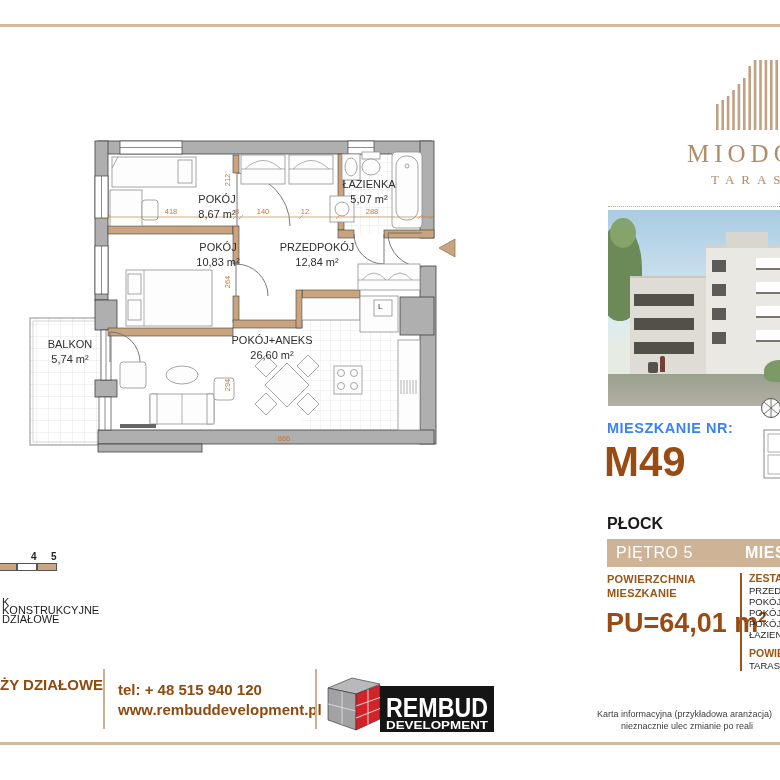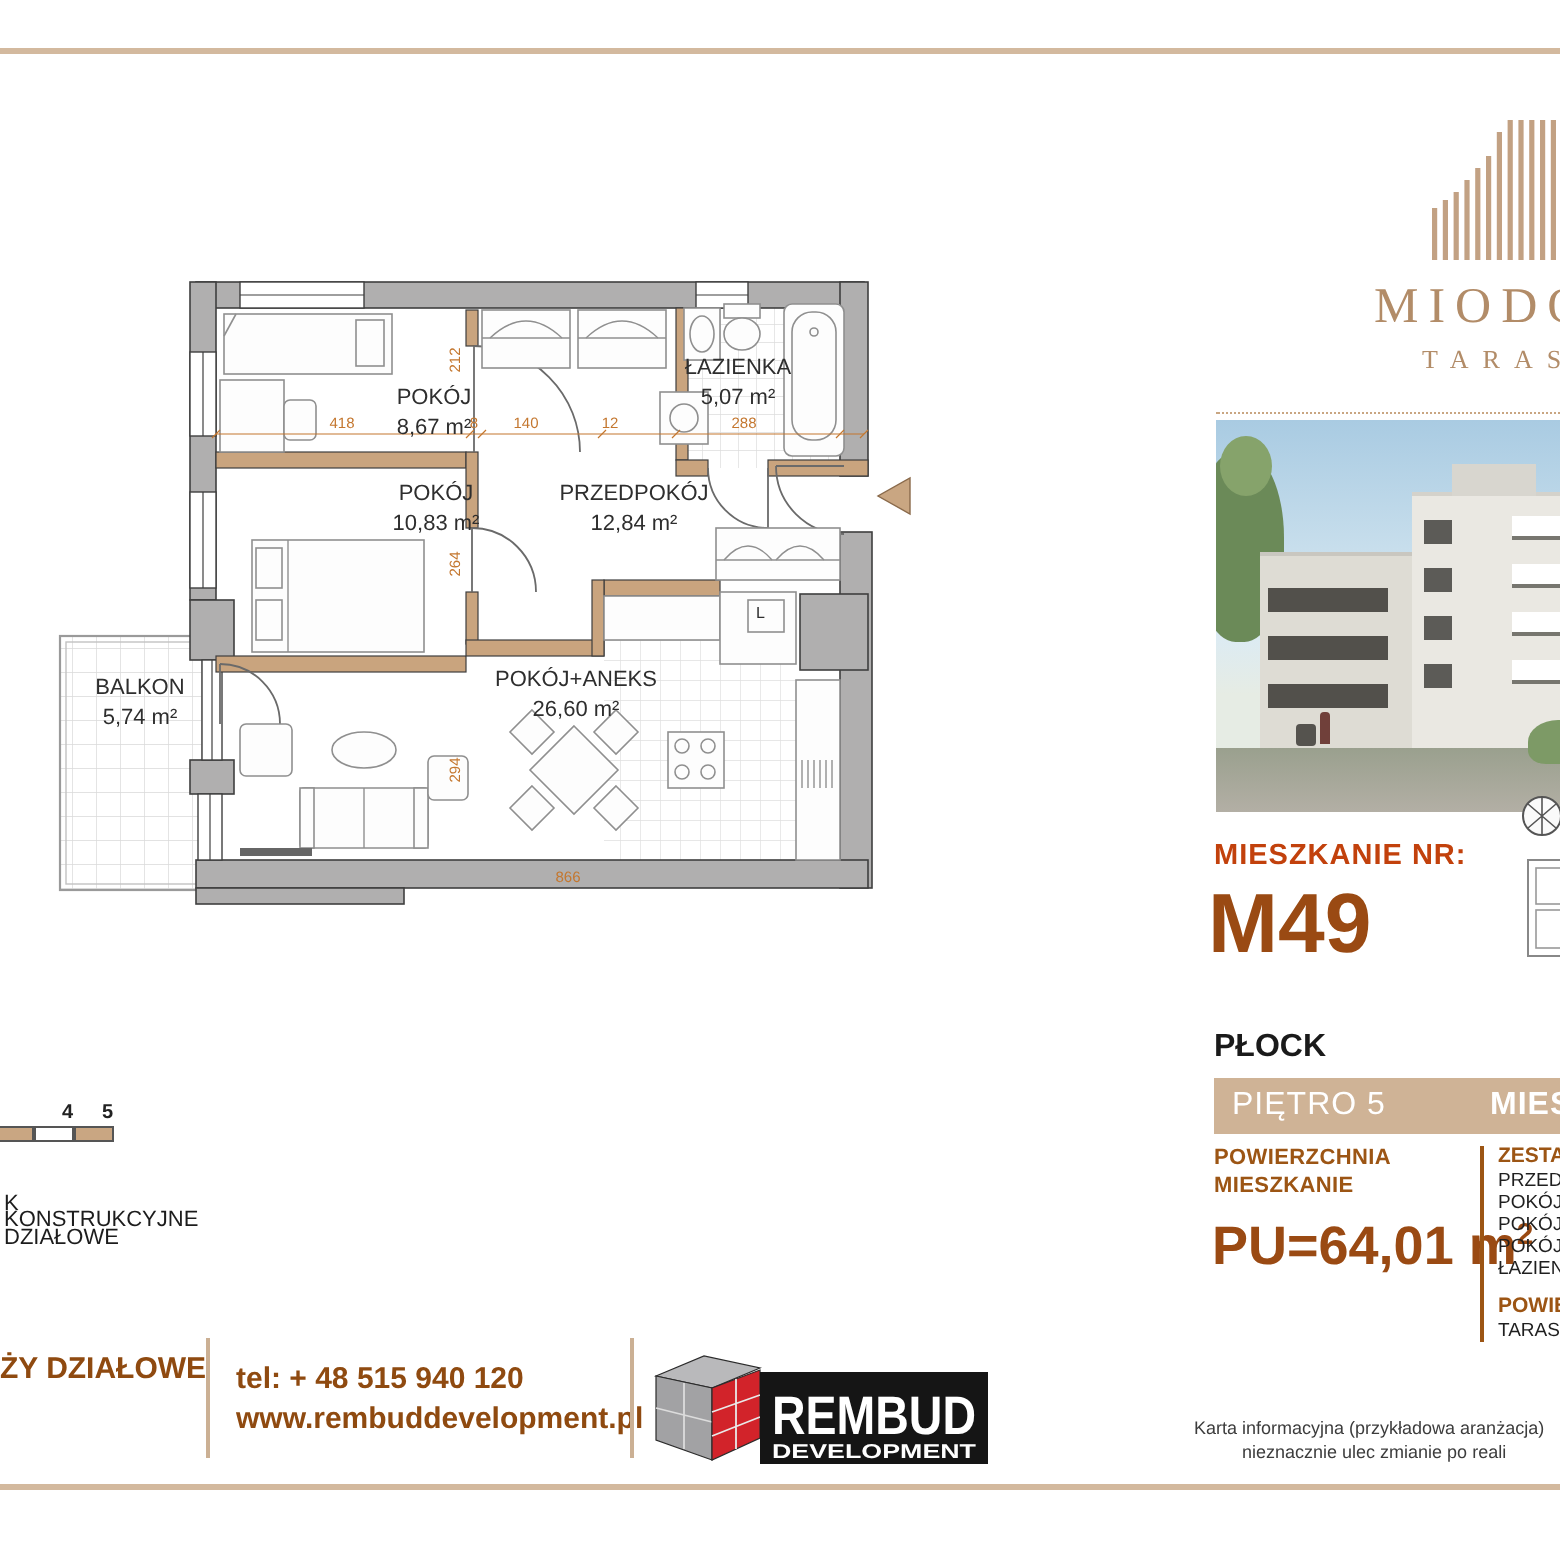--- a/index.html
+++ b/index.html
@@ -203,21 +203,21 @@
     <div>10,83 m²</div>
 </div>
 <div class="room-label" style="left:269px;top:240px">
   <div>PRZEDPOKÓJ</div>
     <div>12,84 m²</div>
 </div>
 <div class="room-label" style="left:321px;top:177px">
   <div>ŁAZIENKA</div>
     <div>5,07 m²</div>
 </div>
-<div class="room-label" style="left:240px;top:333px">
+<div class="room-label" style="left:224px;top:333px">
   <div>POKÓJ+ANEKS</div>
     <div>26,60 m²</div>
 </div>
 <div class="room-label" style="left:22px;top:337px">
   <div>BALKON</div>
     <div>5,74 m²</div>
 </div>
 <div class="abs" style="left:378px;top:302px;font-size:8px;color:#2e2e2e">L</div>
 
 <svg class="abs" style="left:690px;top:56px" width="110" height="80" viewBox="0 0 110 80">
@@ -270,21 +270,21 @@
 </div>
 
 <svg class="abs" style="left:745px;top:389px" width="45" height="95" viewBox="0 0 45 95">
   <circle cx="26" cy="19" r="9.5" fill="#fafafa" stroke="#555" stroke-width="1"></circle>
   <path d="M19,13 L33,25 M19,25 L33,13 M26,9.5 V28.5" stroke="#555" stroke-width="0.8" fill="none"></path>
   <rect x="19" y="41" width="26" height="48" fill="#fff" stroke="#888" stroke-width="1"></rect>
   <rect x="23" y="45" width="18" height="18" fill="none" stroke="#999" stroke-width="0.8"></rect>
   <rect x="23" y="66" width="18" height="19" fill="none" stroke="#999" stroke-width="0.8"></rect>
 </svg>
 
-<div class="abs" style="left:607px;top:420px;font-size:14.5px;font-weight:bold;letter-spacing:.5px;color:#c2410c">MIESZKANIE NR:</div>
+<div class="abs" style="left:607px;top:420px;font-size:14.5px;font-weight:bold;letter-spacing:.5px;color:#3b82f6">MIESZKANIE NR:</div>
 <div class="abs" style="left:604px;top:441px;font-size:42px;font-weight:bold;color:#9a4a13;line-height:1">M49</div>
 
 <div class="abs" style="left:607px;top:515px;font-size:16px;font-weight:bold;color:#1a1a1a">PŁOCK</div>
 <div class="abs" style="left:607px;top:539px;width:181px;height:28px;background:#cfb396">
   <span class="abs" style="left:9px;top:0;line-height:28px;font-size:16px;font-weight:normal;color:#fff;letter-spacing:.5px">PIĘTRO 5</span>
   <span class="abs" style="left:138px;top:0;line-height:28px;font-size:16px;font-weight:bold;color:#fff;letter-spacing:.5px;white-space:nowrap">MIES</span>
 </div>
 
 <div class="abs brown" style="left:607px;top:573px;font-size:11px;font-weight:bold;letter-spacing:.2px">POWIERZCHNIA</div>
 <div class="abs brown" style="left:607px;top:587px;font-size:11px;font-weight:bold;letter-spacing:.2px">MIESZKANIE</div>

